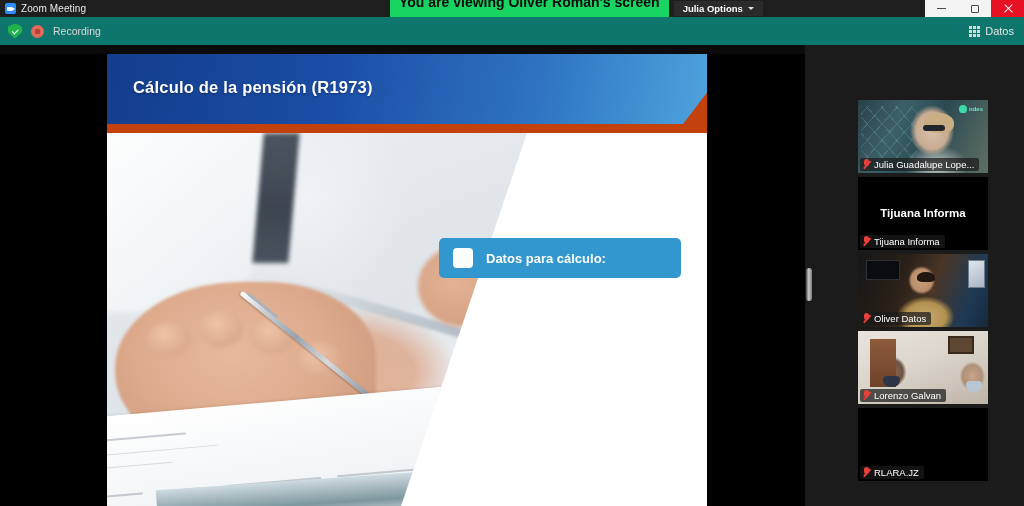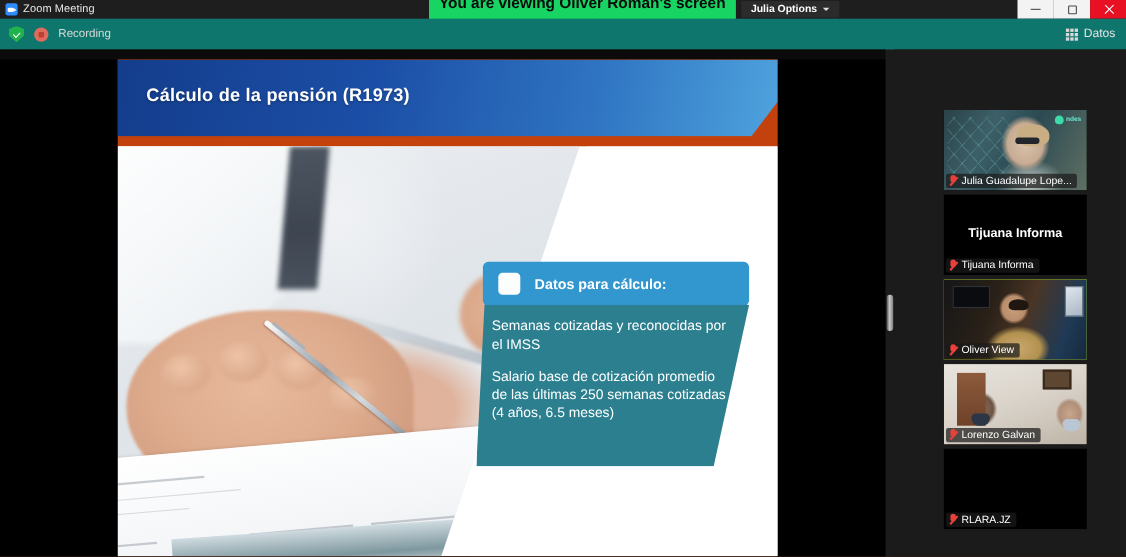--- a/index.html
+++ b/index.html
@@ -426,24 +426,20 @@
           <div class="paper2"></div>
         </div>
         <div class="photo-wedge"></div>
       </div>
 
       <div class="card">
         <div class="card-head">
           <span class="card-head-icon"></span>
           <span class="card-head-text">Datos para cálculo:</span>
         </div>
-        <div class="card-body">
-          <p>Semanas cotizadas y reconocidas por el IMSS</p>
-          <p>Salario base de cotización promedio de las últimas 250 semanas cotizadas (4 años, 6.5 meses)</p>
-        </div>
       </div>
 
     </div>
   </div>
 
   <div class="drag-handle"></div>
 
   <div class="filmstrip">
 
     <div class="tile" style="top:55px">
@@ -469,21 +465,21 @@
     </div>
 
     <div class="tile active" style="top:209px">
       <div class="v-oliver">
         <div class="monitor"></div>
         <div class="frame"></div>
         <div class="hair"></div>
       </div>
       <div class="tile-name">
         <span class="mic-muted"></span>
-        <span>Oliver View</span>
+        <span>Oliver Datos</span>
       </div>
     </div>
 
     <div class="tile" style="top:363px">
       <div class="v-black"></div>
       <div class="tile-name">
         <span class="mic-muted"></span>
         <span>RLARA.JZ</span>
       </div>
     </div>

